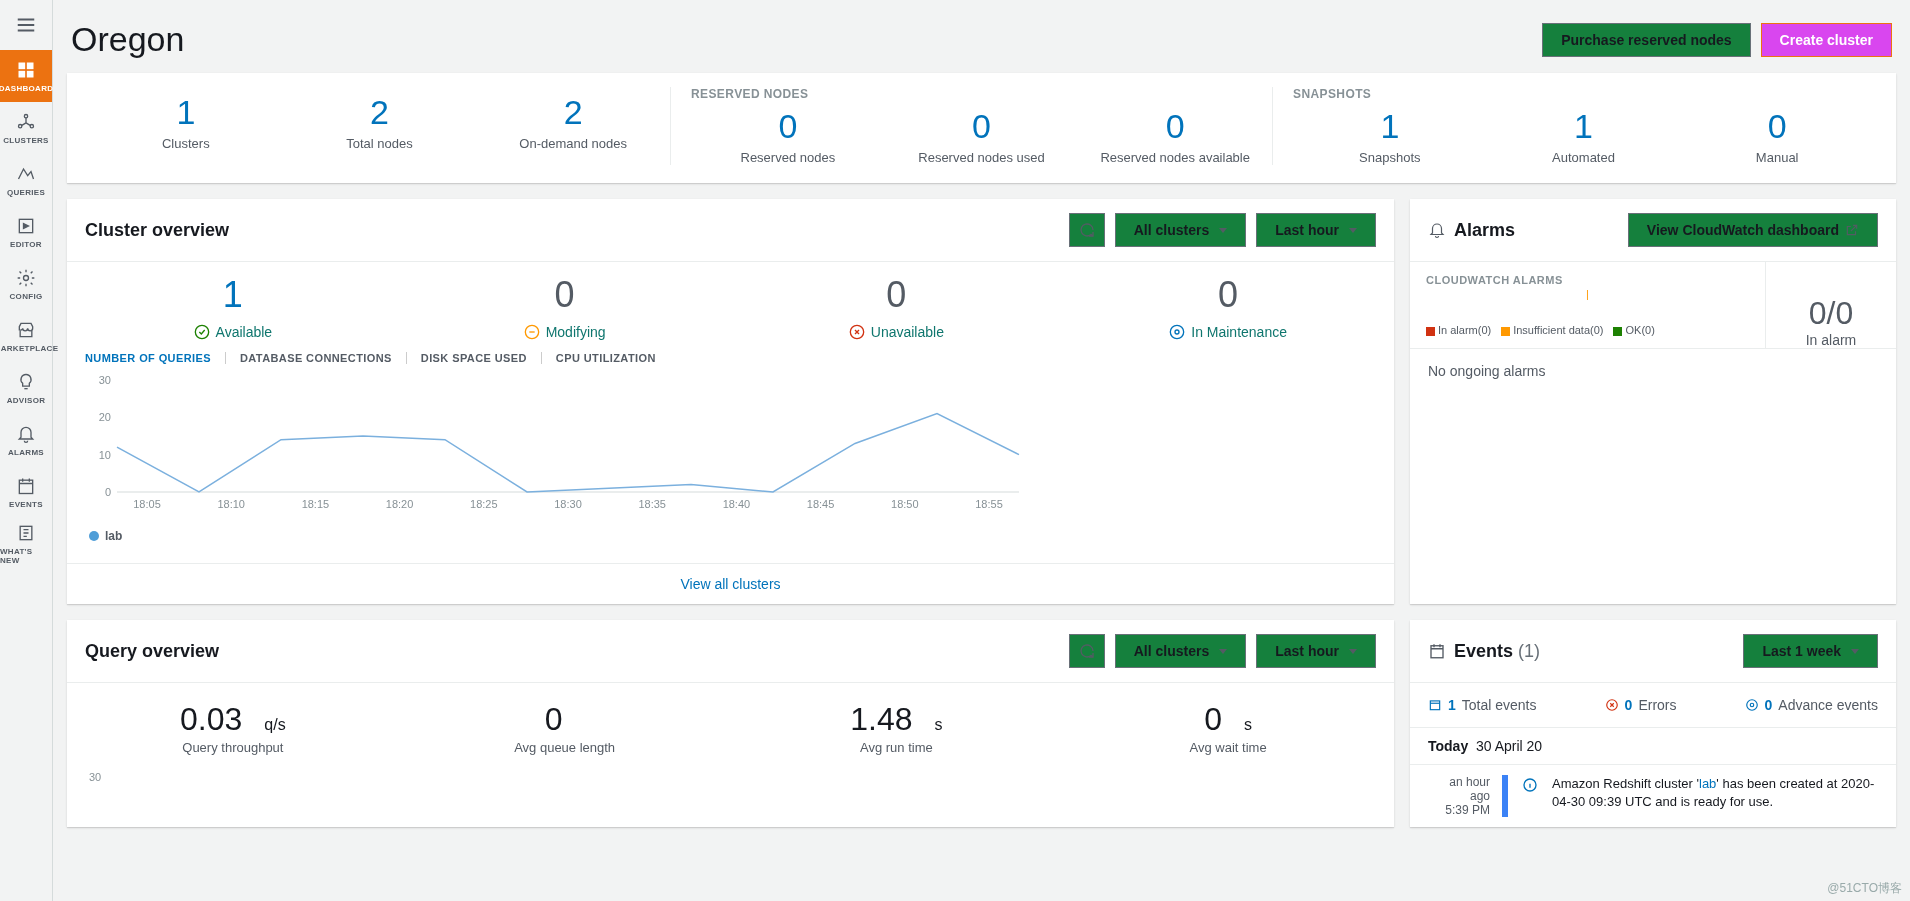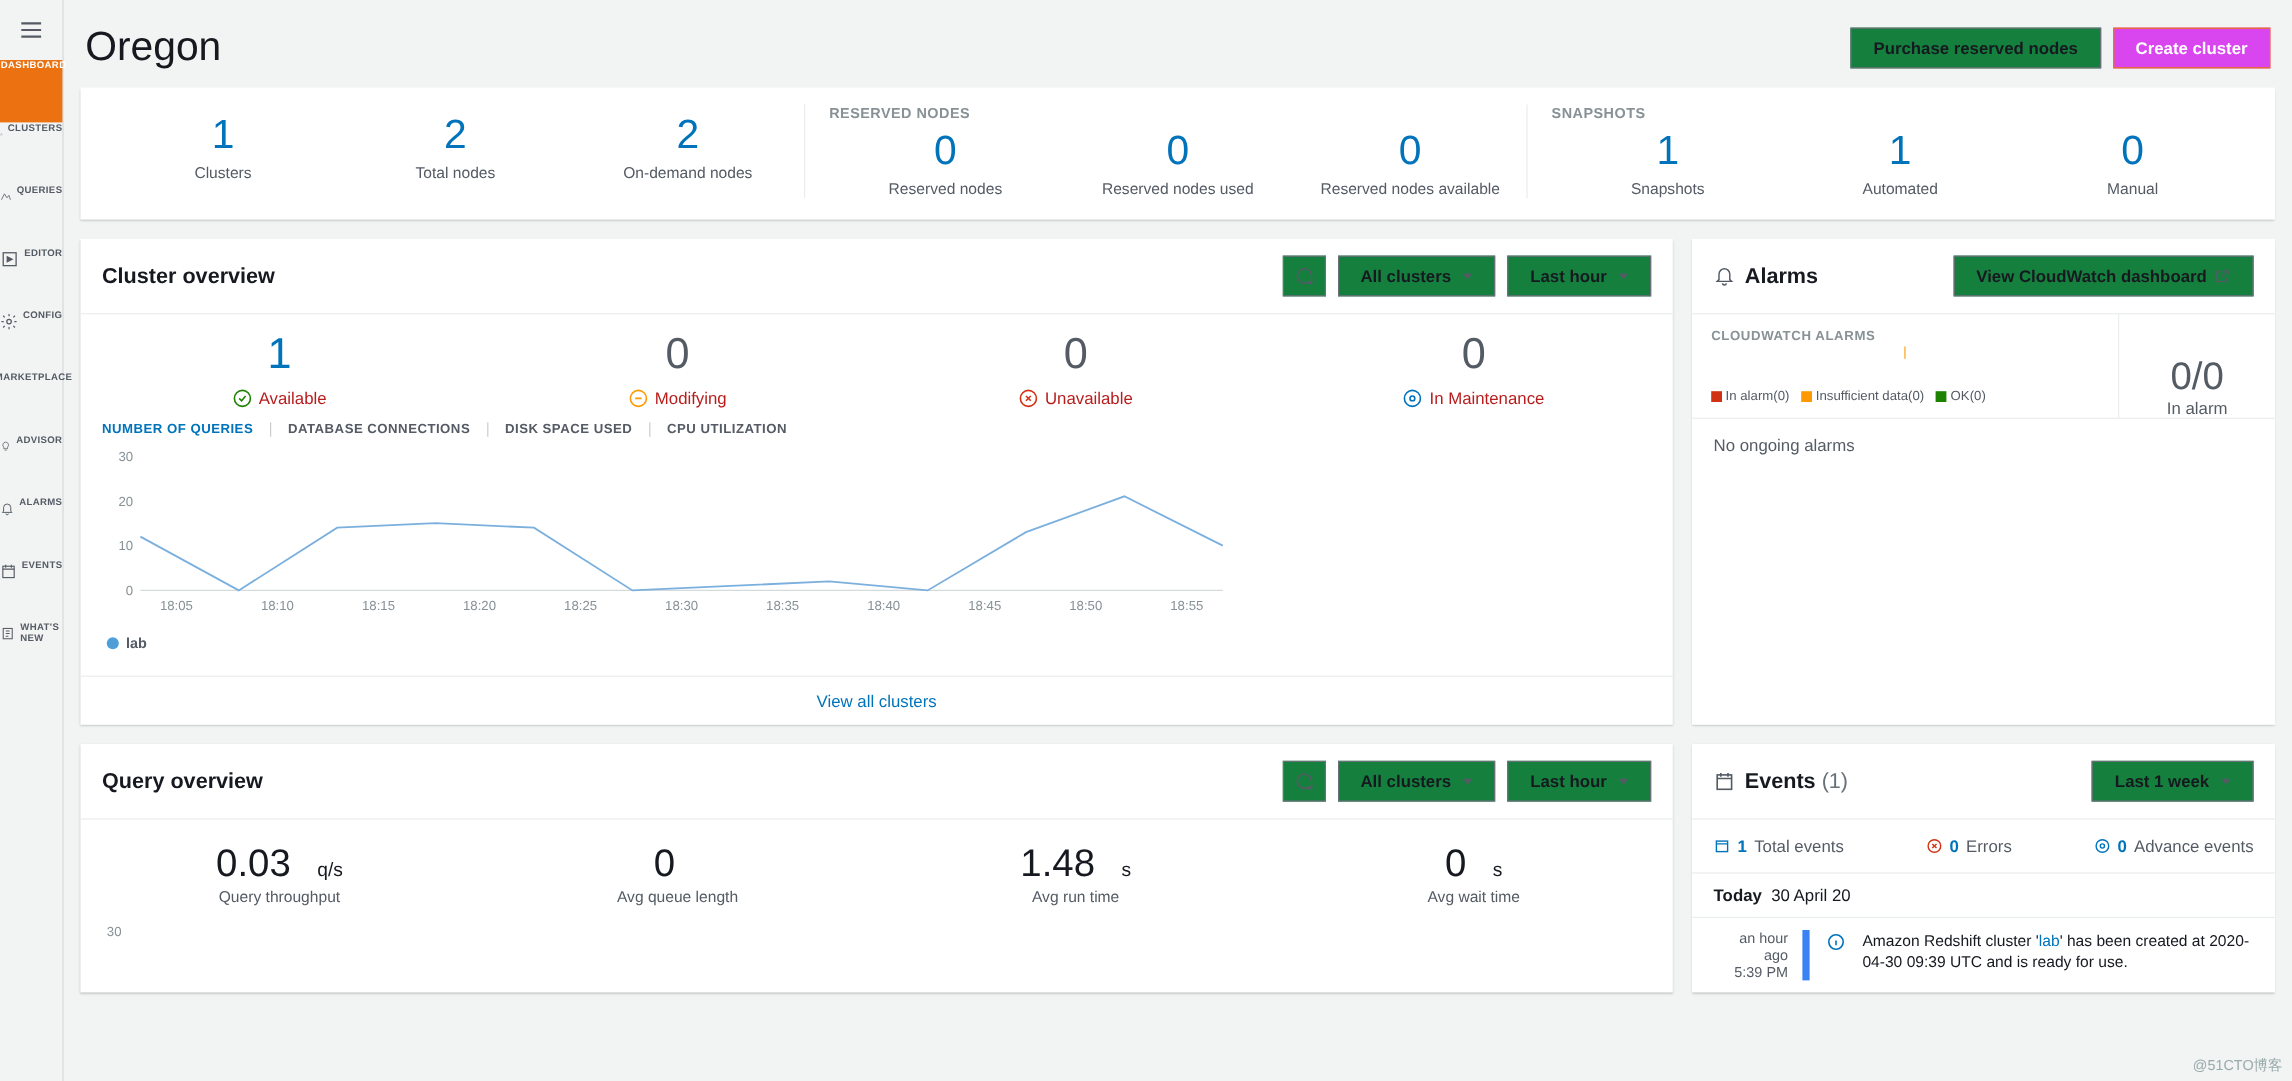--- a/index.html
+++ b/index.html
@@ -2,21 +2,21 @@
 <html><head>
 <meta charset="utf-8">
 <style>
 *{margin:0;padding:0;box-sizing:border-box;font-family:"Amazon Ember","Helvetica Neue",Arial,sans-serif}
 body{background:#f2f3f3;color:#16191f;font-size:14px;width:1910px;opacity:.999}
 .shell{display:flex}
 
 .sidenav{width:53px;background:#f2f3f3;border-right:1px solid #d5dbdb;height:901px;position:relative}
 .burger{height:50px;display:flex;align-items:center;justify-content:center;cursor:pointer}
 .burger svg{width:22px;height:22px;stroke:#545b64}
-.nav-item{height:52px;display:flex;flex-direction:row;justify-content:center;gap:4px;cursor:pointer;color:#545b64}
+.nav-item{height:52px;display:flex;flex-direction:column;align-items:center;justify-content:center;gap:4px;cursor:pointer;color:#545b64}
 .nav-item.active{background:#ec7211;color:#fff}
 .nav-item svg{width:20px;height:20px;stroke:currentColor;fill:none;stroke-width:1.6}
 .nav-label{font-size:8px;font-weight:600;letter-spacing:.3px}
 
 .main{flex:1;padding:14px 14px 0 14px;height:901px;overflow:hidden}
 .titlebar{display:flex;align-items:center;justify-content:space-between;padding:6px 4px 14px 4px}
 .title{font-size:34px;font-weight:300}
 .btn{height:34px;border:1px solid #545b64;background:#fff;padding:0 18px;font-size:14px;font-weight:600;cursor:pointer;display:inline-flex;align-items:center;gap:6px;color:#16191f}
 .btn-primary{background:#d946ef;border-color:#ec7211;color:#fff}
 .btn-ghost{border:1px solid #687078;background:#15803d}
@@ -36,21 +36,21 @@
 .right{width:486px}
 .panel-hd{display:flex;align-items:center;justify-content:space-between;padding:14px 18px;border-bottom:1px solid #eaeded}
 .panel-h{font-size:18px;font-weight:700}
 .panel-actions{display:flex;gap:10px}
 
 .co-body{padding:12px 0 10px}
 .co-stats{display:flex}
 .co-stat{flex:1;display:flex;flex-direction:column;align-items:center;gap:8px}
 .co-num{font-size:36px;font-weight:300;color:#545b64}
 .co-num.blue{color:#0073bb}
-.co-label{display:flex;gap:6px;color:#b91c1c;font-size:14px}
+.co-label{display:flex;gap:6px;color:#0f766e;font-size:14px}
 .ico{width:16px;height:16px}
 
 .tabs{display:flex;gap:14px;padding:12px 18px 0;font-size:11px;font-weight:700;color:#545b64}
 .tabs span{cursor:pointer;letter-spacing:.4px}
 .tabs span:not(:last-child){border-right:1px solid #ccc;padding-right:14px}
 .tabs .on{color:#0073bb}
 
 .chart-pad{padding:10px 22px 4px}
 .legend{display:flex;align-items:center;gap:6px;padding:8px 22px 10px;font-size:12px;font-weight:600;color:#545b64}
 .dot{width:10px;height:10px;border-radius:50%;background:#4f9ed8}

